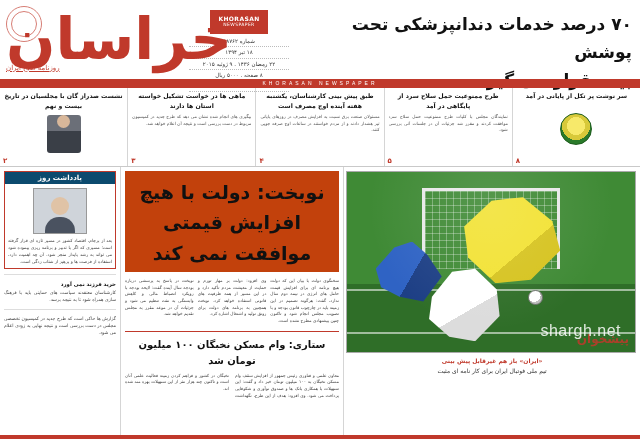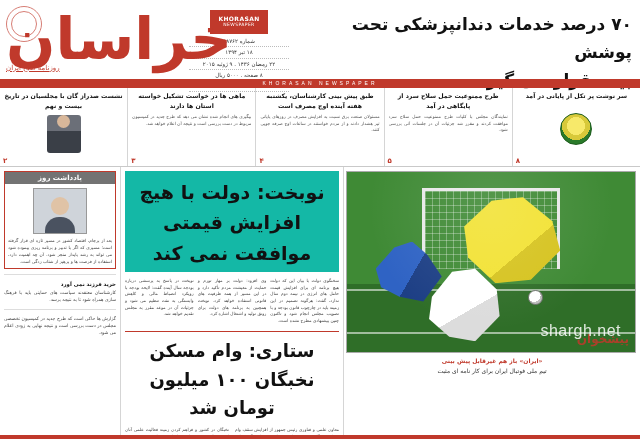--- a/index.html
+++ b/index.html
@@ -146,41 +146,41 @@
   .photo-banner{
     position:absolute;bottom:6px;right:6px;font-size:12px;font-weight:bold;color:#c0392b;
     opacity:.85;
   }
   .watermark{
     position:absolute;bottom:12px;right:14px;font-size:16px;color:rgba(255,255,255,.85);
     font-family:"Liberation Sans",sans-serif;direction:ltr;letter-spacing:.5px;
   }
 
   .big-head{
-    background:#14b8a6;text-align:center;padding:6px 2px 4px 2px;
+    background:#c2410c;text-align:center;padding:6px 2px 4px 2px;
   }
   .big-head h2{
     margin:0;font-size:19px;font-weight:bold;color:#111;line-height:1.6;
   }
   .mid-cols{display:flex;flex-direction:row;gap:4px;margin-top:6px;}
   .mid-cols .c{flex:1;font-size:4.3px;line-height:1.55;color:#444;text-align:justify;}
 
   .sub-head{
     margin-top:6px;border-top:1px solid #c0392b;padding-top:5px;text-align:center;
   }
-  .sub-head h3{margin:0;font-size:18px;font-weight:bold;color:#111;line-height:1.6;}
+  .sub-head h3{margin:0;font-size:10px;font-weight:bold;color:#111;line-height:1.6;}
   .sub-body{
     font-size:4.3px;color:#444;line-height:1.55;text-align:justify;margin-top:4px;
     column-count:2;column-gap:6px;
   }
 
   
   .lbox{border:1px solid #c0392b;padding:3px;box-sizing:border-box;}
   .lbox-title{
-    background:#737373;color:#fff;font-size:7px;font-weight:bold;text-align:center;
+    background:#0c4a6e;color:#fff;font-size:7px;font-weight:bold;text-align:center;
     padding:2px 0;margin:-3px -3px 4px -3px;
   }
   .lbox-body{font-size:4.4px;line-height:1.6;color:#444;text-align:justify;}
   .l-portrait{
     width:52px;height:44px;margin:0 auto 3px auto;background:#cfd4da;border:1px solid #999;
     position:relative;
   }
   .l-portrait:after{content:"";position:absolute;left:50%;top:8px;margin-left:-9px;
     width:18px;height:18px;border-radius:50%;background:#e0c3a6;}
   .l-portrait:before{content:"";position:absolute;left:50%;bottom:0;margin-left:-15px;

